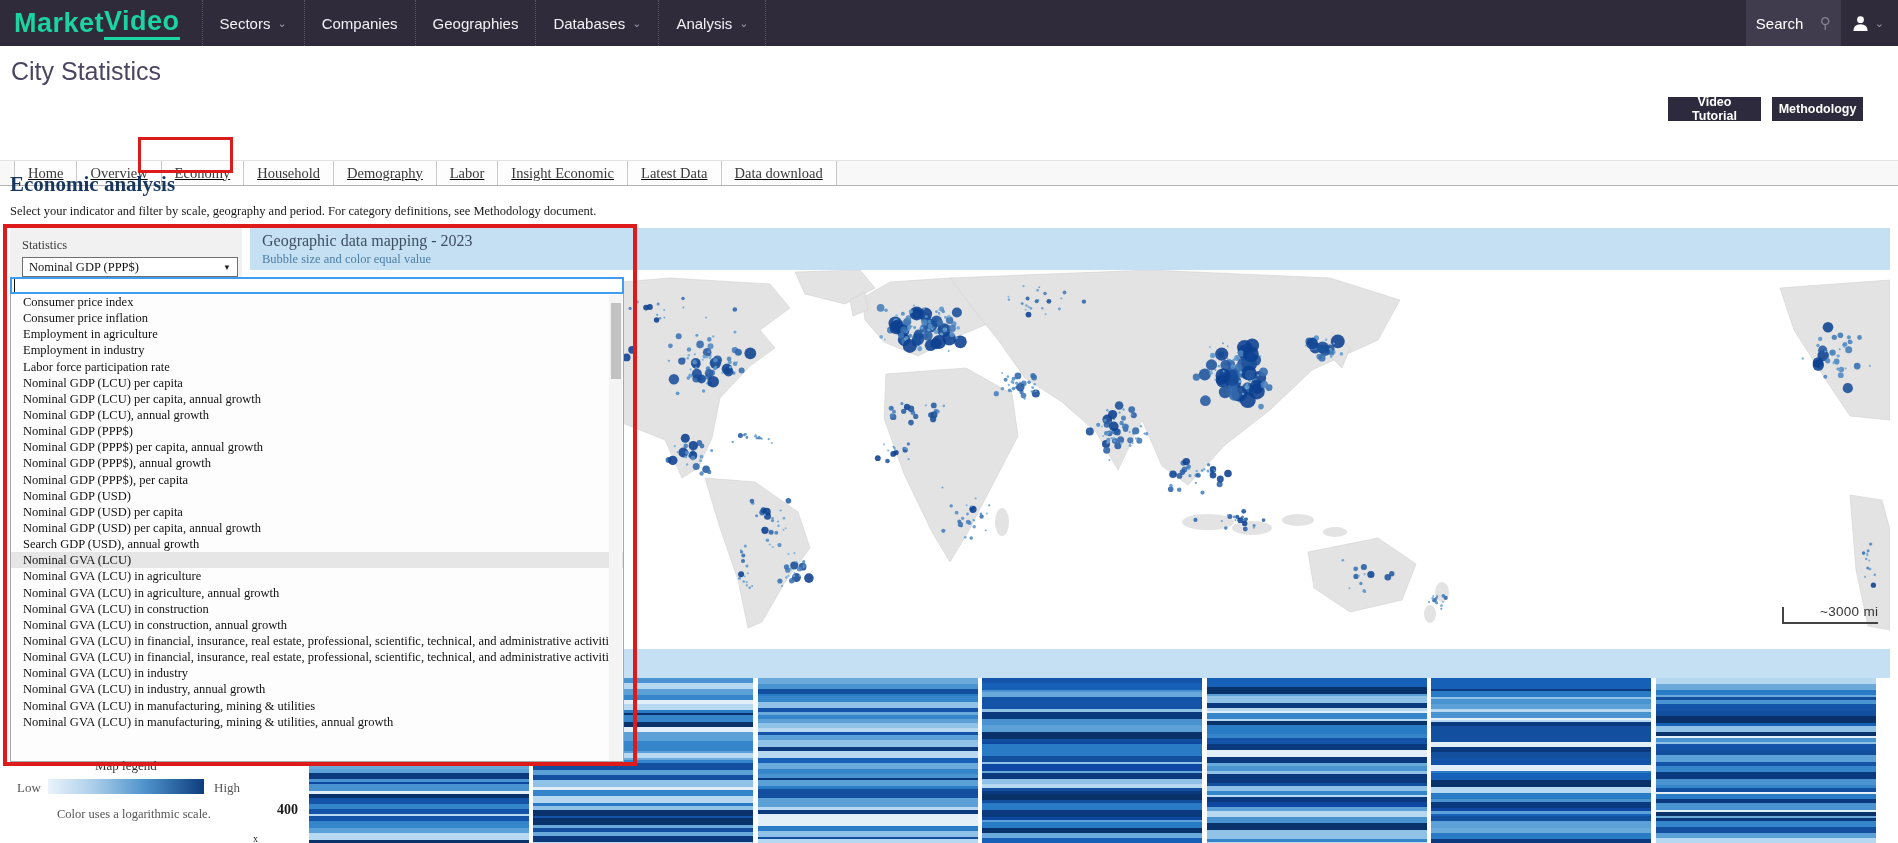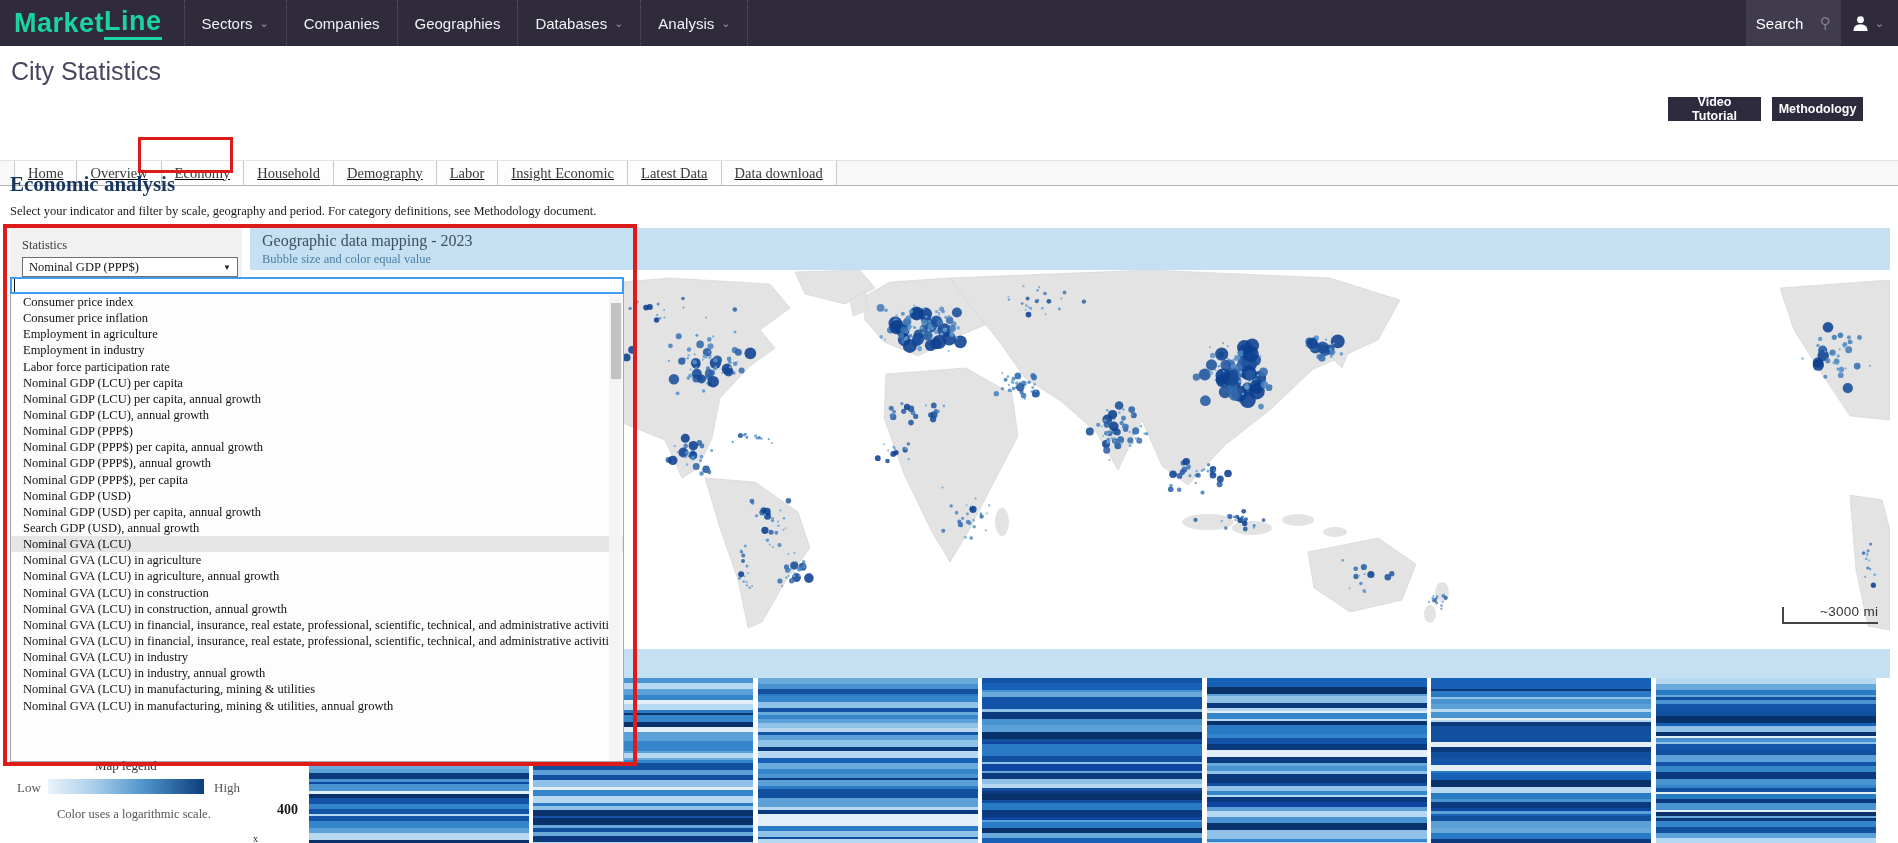--- a/index.html
+++ b/index.html
@@ -78,21 +78,21 @@
   #anno-panel { left:3px; top:224px; width:634px; height:542px; }
 </style>
 </head>
 <body>
 
 <div id="screen">
 
   <div class="topnav">
     <div class="logo">
         <span>Market</span>
-        <span class="u">Line</span>
+        <span class="u">Video</span>
       </div>
     <div id="nav-items" style="display:flex;">
         <div class="nav-item">
           <span>Sectors</span>
           <span class="chev">⌄</span>
         </div>
         <div class="nav-item">
           <span>Companies</span>
         </div>
         <div class="nav-item">
@@ -1232,20 +1232,21 @@
       <div class="dd-item">Employment in industry</div>
       <div class="dd-item">Labor force participation rate</div>
       <div class="dd-item">Nominal GDP (LCU) per capita</div>
       <div class="dd-item">Nominal GDP (LCU) per capita, annual growth</div>
       <div class="dd-item">Nominal GDP (LCU), annual growth</div>
       <div class="dd-item">Nominal GDP (PPP$)</div>
       <div class="dd-item">Nominal GDP (PPP$) per capita, annual growth</div>
       <div class="dd-item">Nominal GDP (PPP$), annual growth</div>
       <div class="dd-item">Nominal GDP (PPP$), per capita</div>
       <div class="dd-item">Nominal GDP (USD)</div>
+      <div class="dd-item">Nominal GDP (USD) per capita</div>
       <div class="dd-item">Nominal GDP (USD) per capita, annual growth</div>
       <div class="dd-item">Search GDP (USD), annual growth</div>
       <div class="dd-item hl">Nominal GVA (LCU)</div>
       <div class="dd-item">Nominal GVA (LCU) in agriculture</div>
       <div class="dd-item">Nominal GVA (LCU) in agriculture, annual growth</div>
       <div class="dd-item">Nominal GVA (LCU) in construction</div>
       <div class="dd-item">Nominal GVA (LCU) in construction, annual growth</div>
       <div class="dd-item">Nominal GVA (LCU) in financial, insurance, real estate, professional, scientific, technical, and administrative activities</div>
       <div class="dd-item">Nominal GVA (LCU) in financial, insurance, real estate, professional, scientific, technical, and administrative activities, annual growth</div>
       <div class="dd-item">Nominal GVA (LCU) in industry</div>

